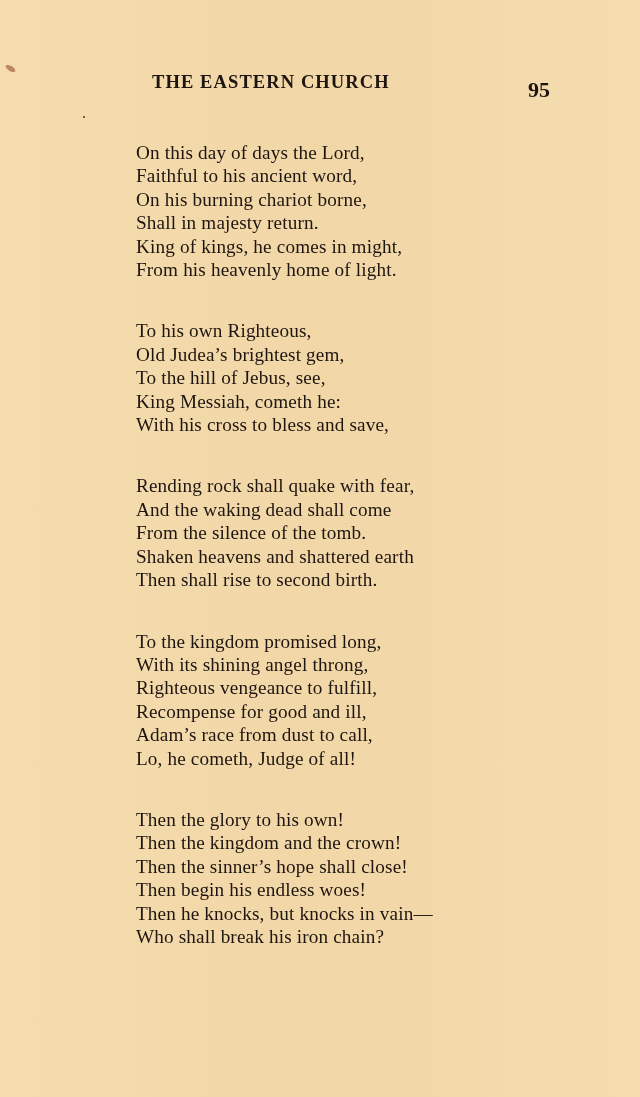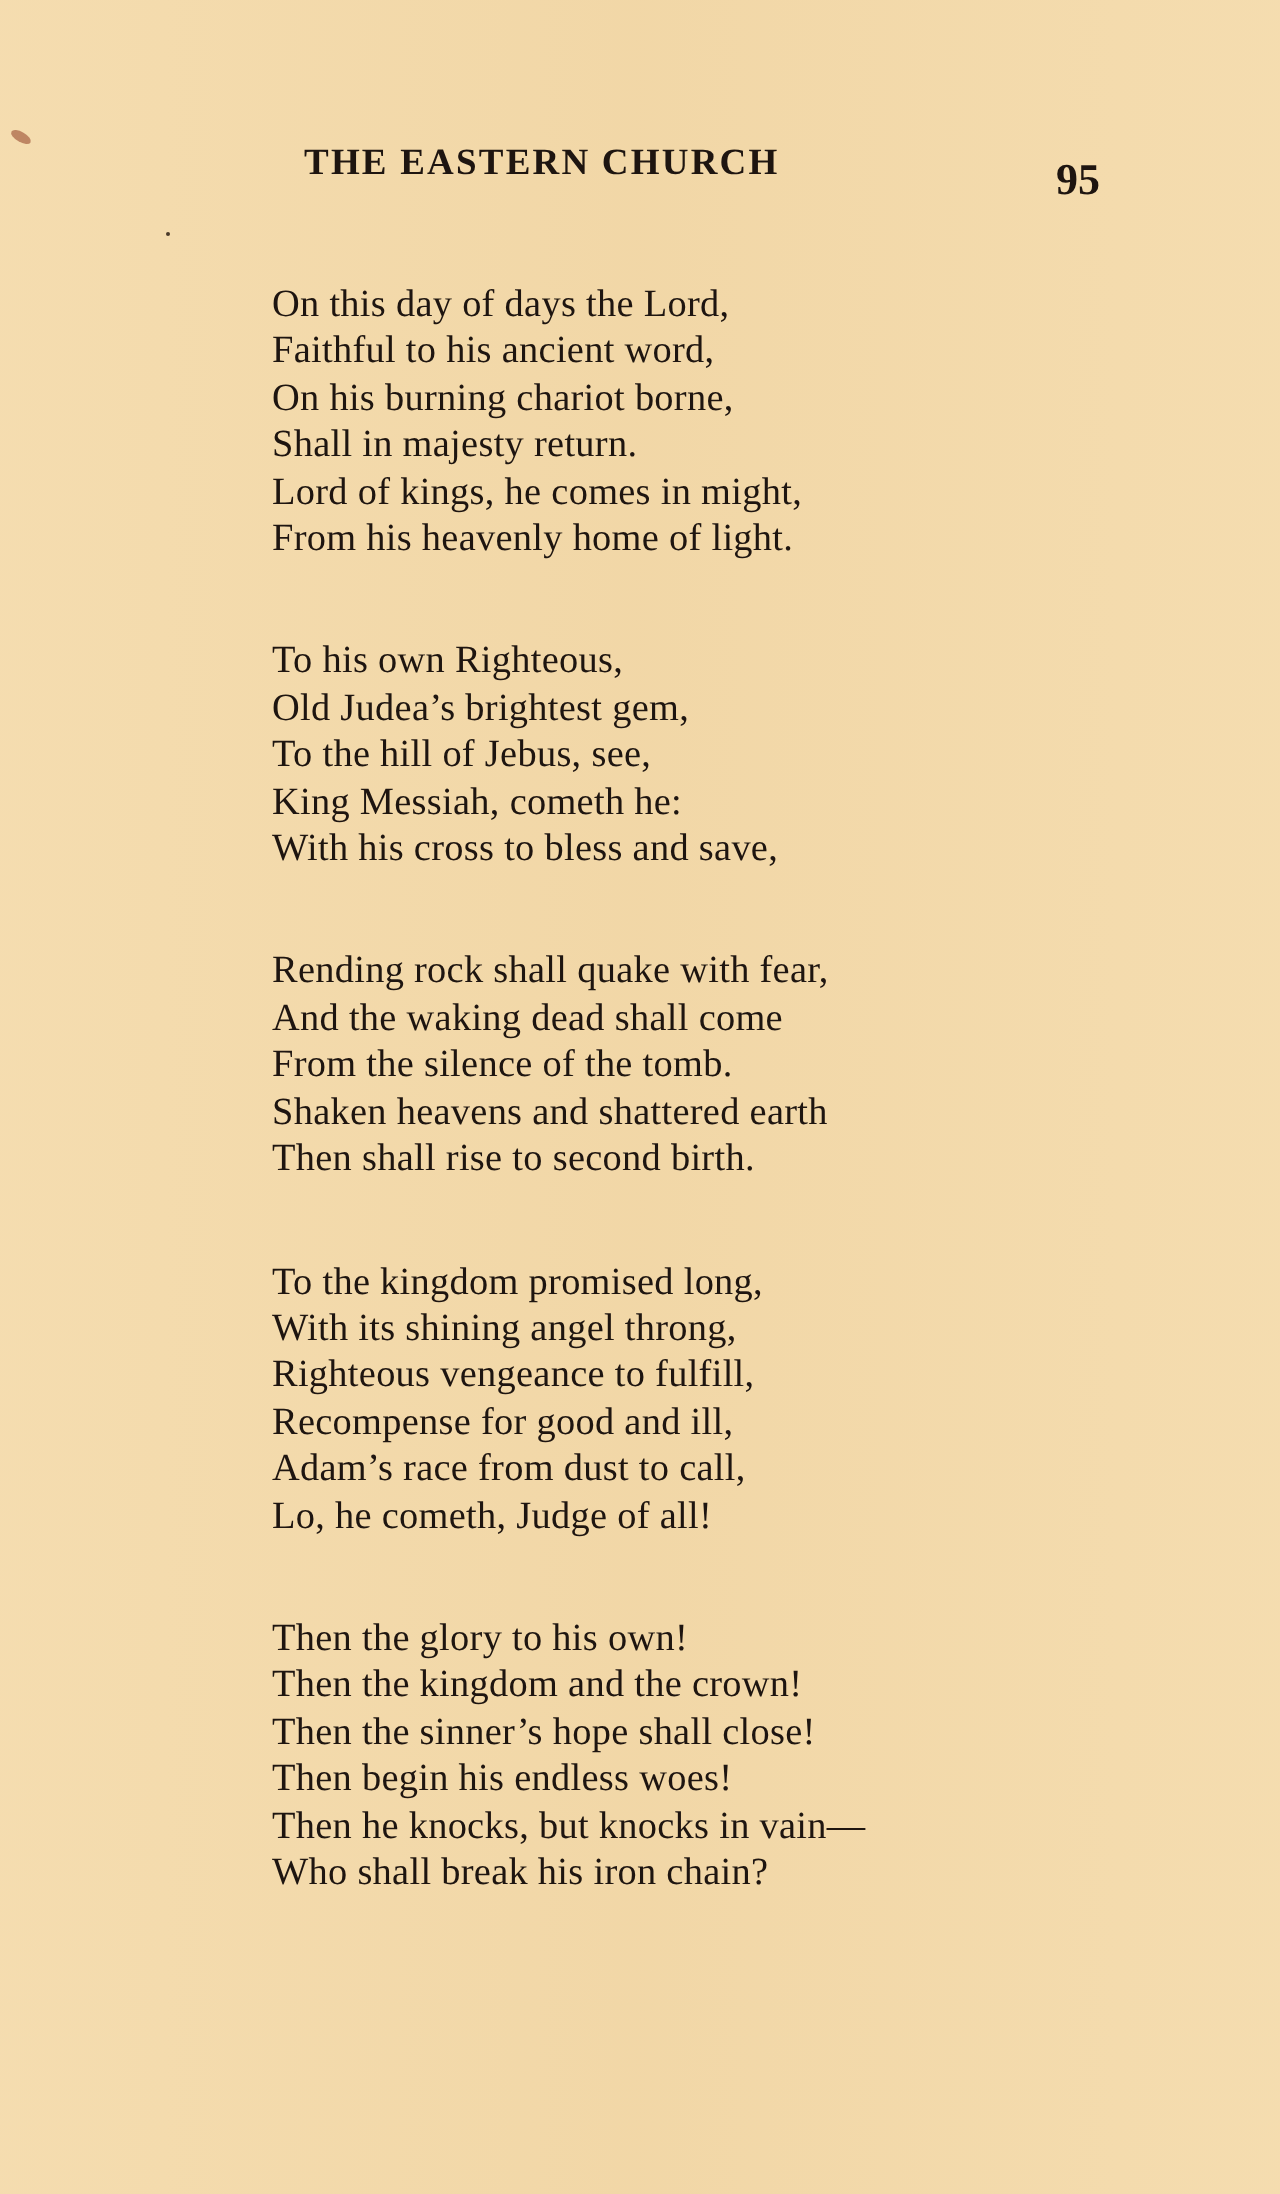--- a/index.html
+++ b/index.html
@@ -91,21 +91,21 @@
     <span class="running-title">THE EASTERN CHURCH</span>
     <span class="page-number">95</span>
   </div>
 
   <div class="poem">
     <div class="stanza">
       <div class="line">On this day of days the Lord,</div>
       <div class="line">Faithful to his ancient word,</div>
       <div class="line">On his burning chariot borne,</div>
       <div class="line">Shall in majesty return.</div>
-      <div class="line">Lord of kings, he comes in might,</div>
+      <div class="line">King of kings, he comes in might,</div>
       <div class="line">From his heavenly home of light.</div>
     </div>
     <div class="stanza">
       <div class="line">To his own Righteous,</div>
       <div class="line">Old Judea’s brightest gem,</div>
       <div class="line">To the hill of Jebus, see,</div>
       <div class="line">King Messiah, cometh he:</div>
       <div class="line">With his cross to bless and save,</div>
     </div>
     <div class="stanza">

